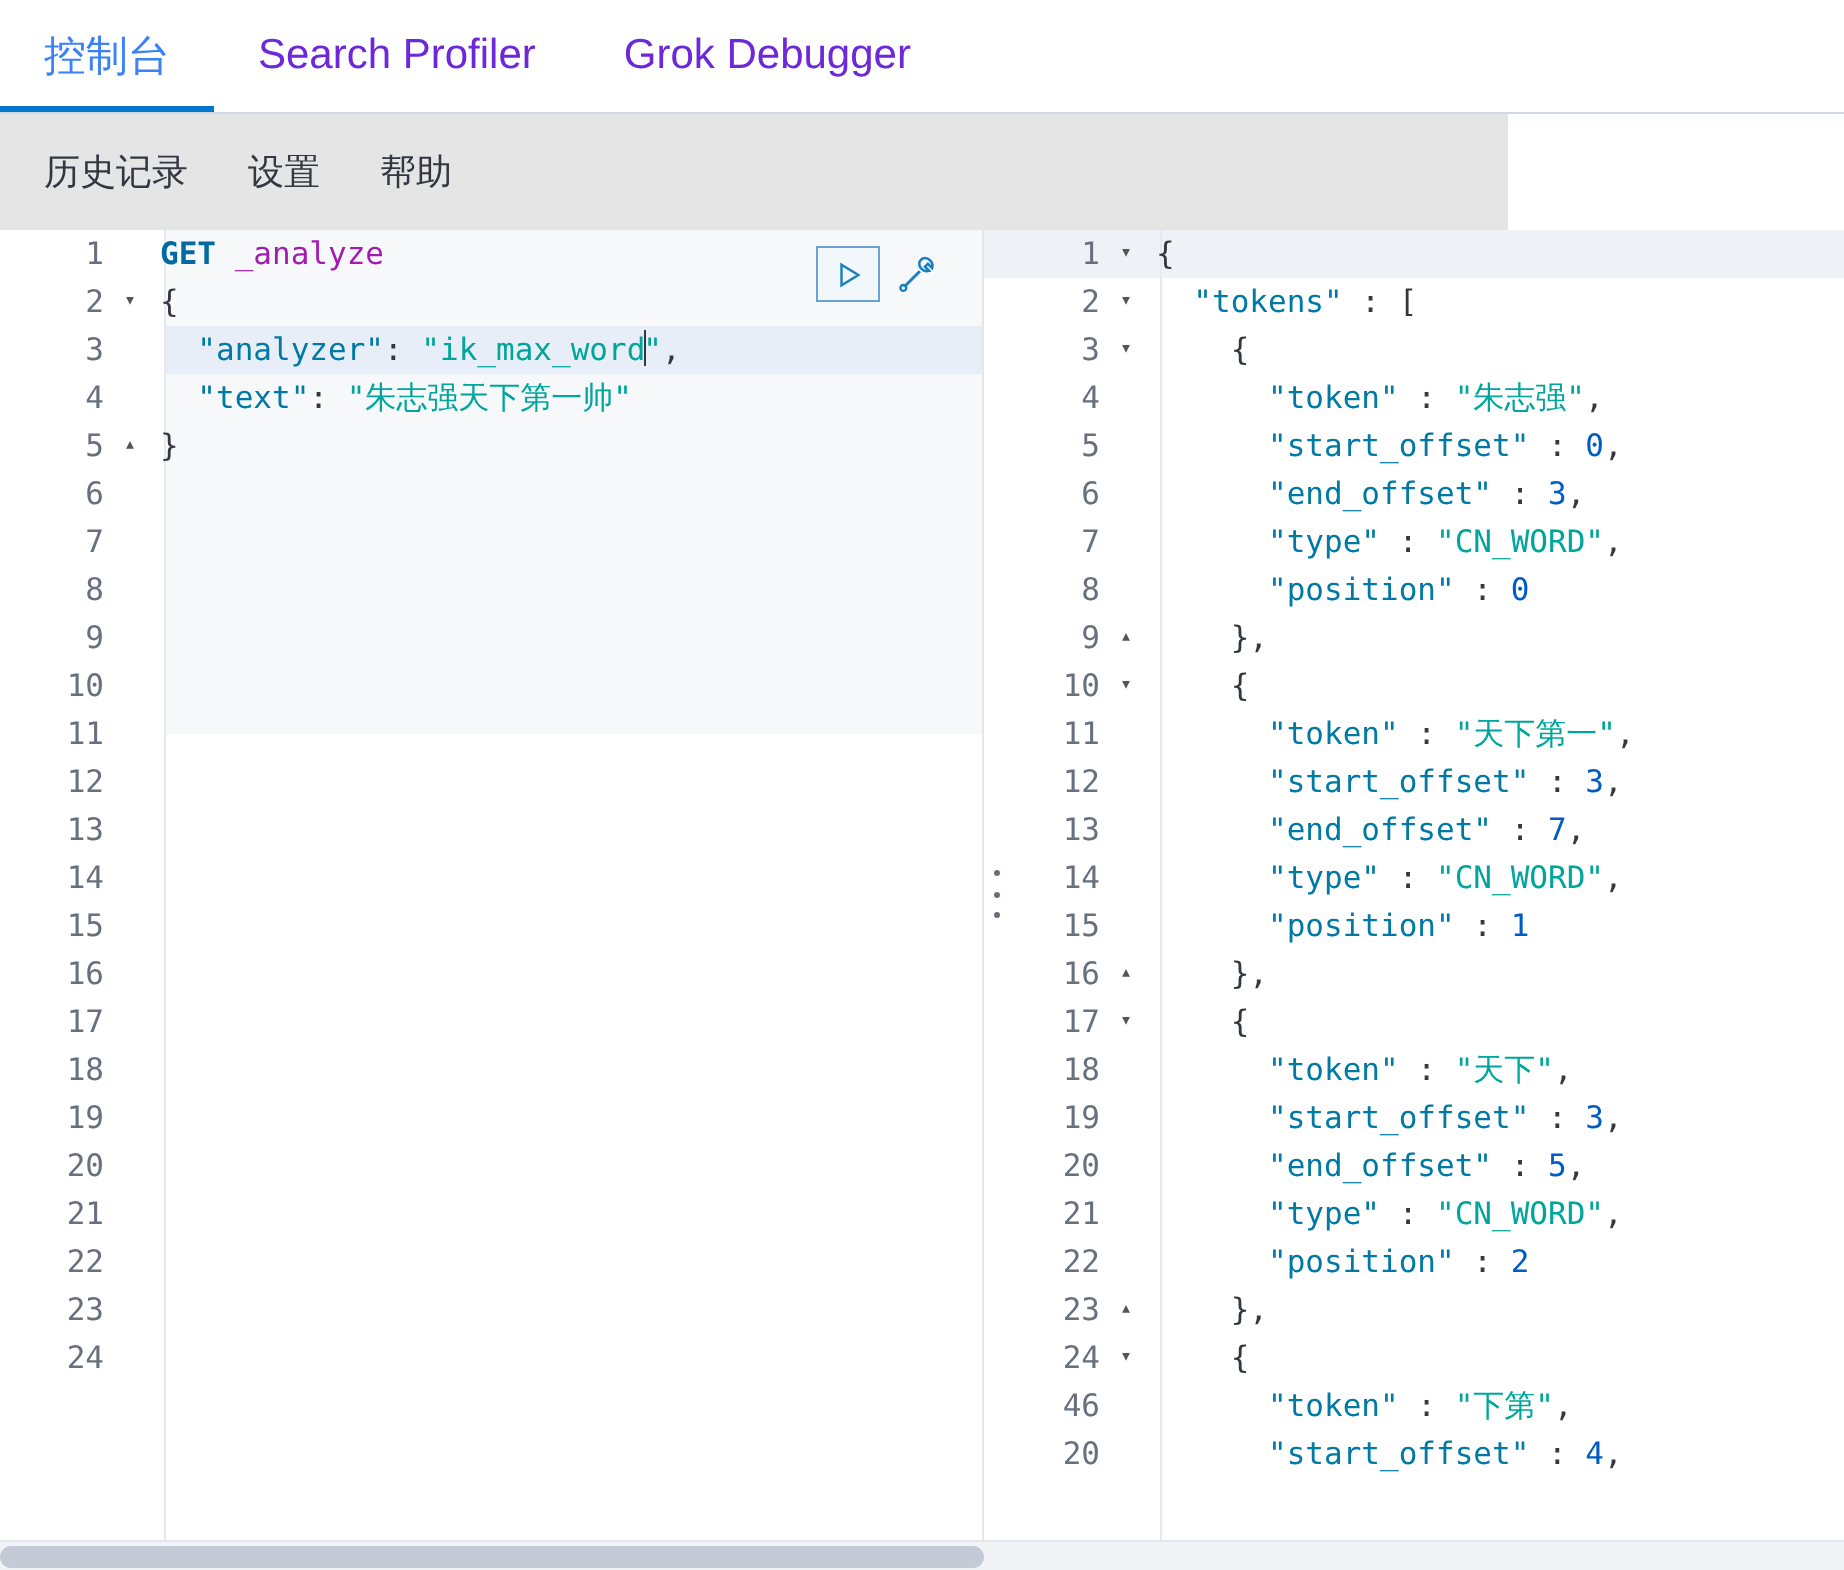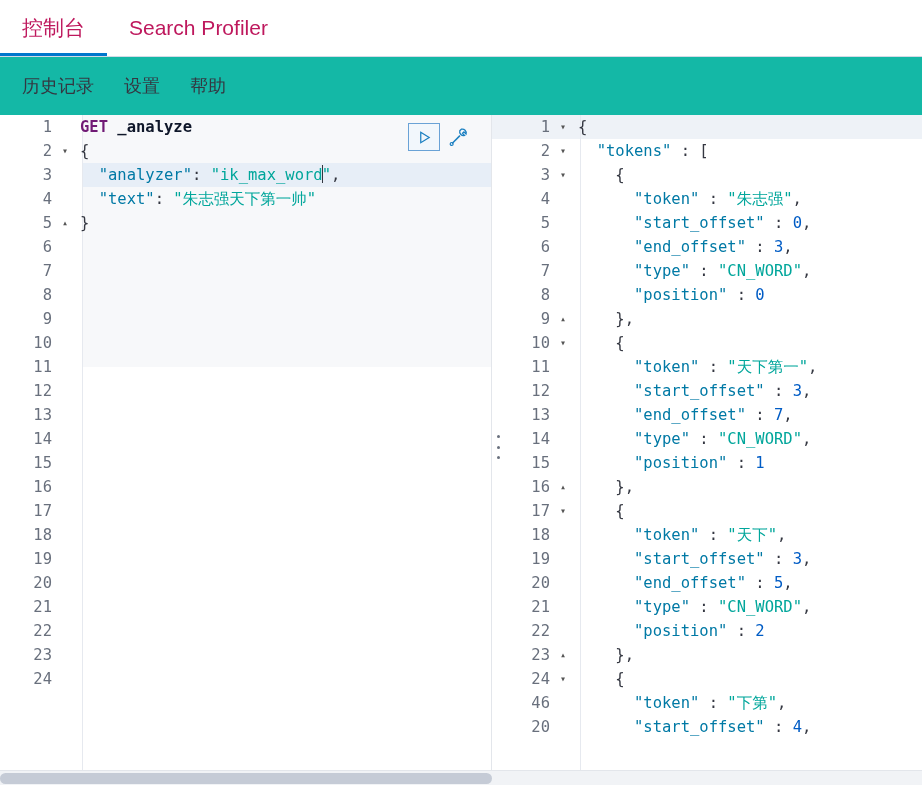--- a/index.html
+++ b/index.html
@@ -24,42 +24,42 @@
     border-bottom: 1px solid #d3dae6;
     box-sizing: border-box;
     display: flex;
     align-items: stretch;
   }
   .tab {
     display: flex;
     align-items: center;
     padding: 0 22px;
     font-size: 21px;
-    color: #be185d;
+    color: #6d28d9;
     box-sizing: border-box;
     cursor: pointer;
     white-space: nowrap;
   }
   .tab.selected {
     color: #1a1c21;
     font-weight: normal;
     box-shadow: inset 0 -3px 0 #07c;
   }
-  .tab.selected .tab-label { color: #be185d; }
+  .tab.selected .tab-label { color: #3b82f6; }
 
   
   .submenu {
     position: absolute;
     left: 0; top: 57px;
-    width: 922px; height: 58px;
+    width: 754px; height: 58px;
     display: flex;
     align-items: center;
     box-sizing: border-box;
     padding-left: 22px;
-    background: #14b8a6;
+    background: #e5e5e5;
   }
   .submenu-item {
     font-size: 18px;
     color: #343741;
     margin-right: 30px;
     cursor: pointer;
     white-space: nowrap;
   }
 
   
@@ -139,22 +139,22 @@
 
   .highlight-row {
     position: absolute;
     left: 83px;
     width: 408px;
     height: 24px;
     background: #e7eef7;
   }
 
   
-  .k-method { color: #701a75; font-weight: bold; }
-  .k-url    { color: #0f172a; font-weight: bold; }
+  .k-method { color: #0369a1; font-weight: bold; }
+  .k-url    { color: #a21caf; font-weight: normal; }
   .k-key    { color: #0079a5; }
   .k-str    { color: #00a69b; }
   .k-punct  { color: #343741; }
   .k-num    { color: #005cc5; }
   .k-plain  { color: #343741; }
 
   .caret {
     display: inline-block;
     width: 1px;
     height: 18px;
@@ -257,20 +257,23 @@
 <body>
 
 <div id="app">
 
   <div class="tabbar">
     <div class="tab selected">
       <span class="tab-label">控制台</span>
     </div>
     <div class="tab">
       <span class="tab-label">Search Profiler</span>
+    </div>
+    <div class="tab">
+      <span class="tab-label">Grok Debugger</span>
     </div>
   </div>
 
   <div class="submenu">
     <div class="submenu-item">历史记录</div>
     <div class="submenu-item">设置</div>
     <div class="submenu-item">帮助</div>
   </div>
 
   <div class="console-body">

